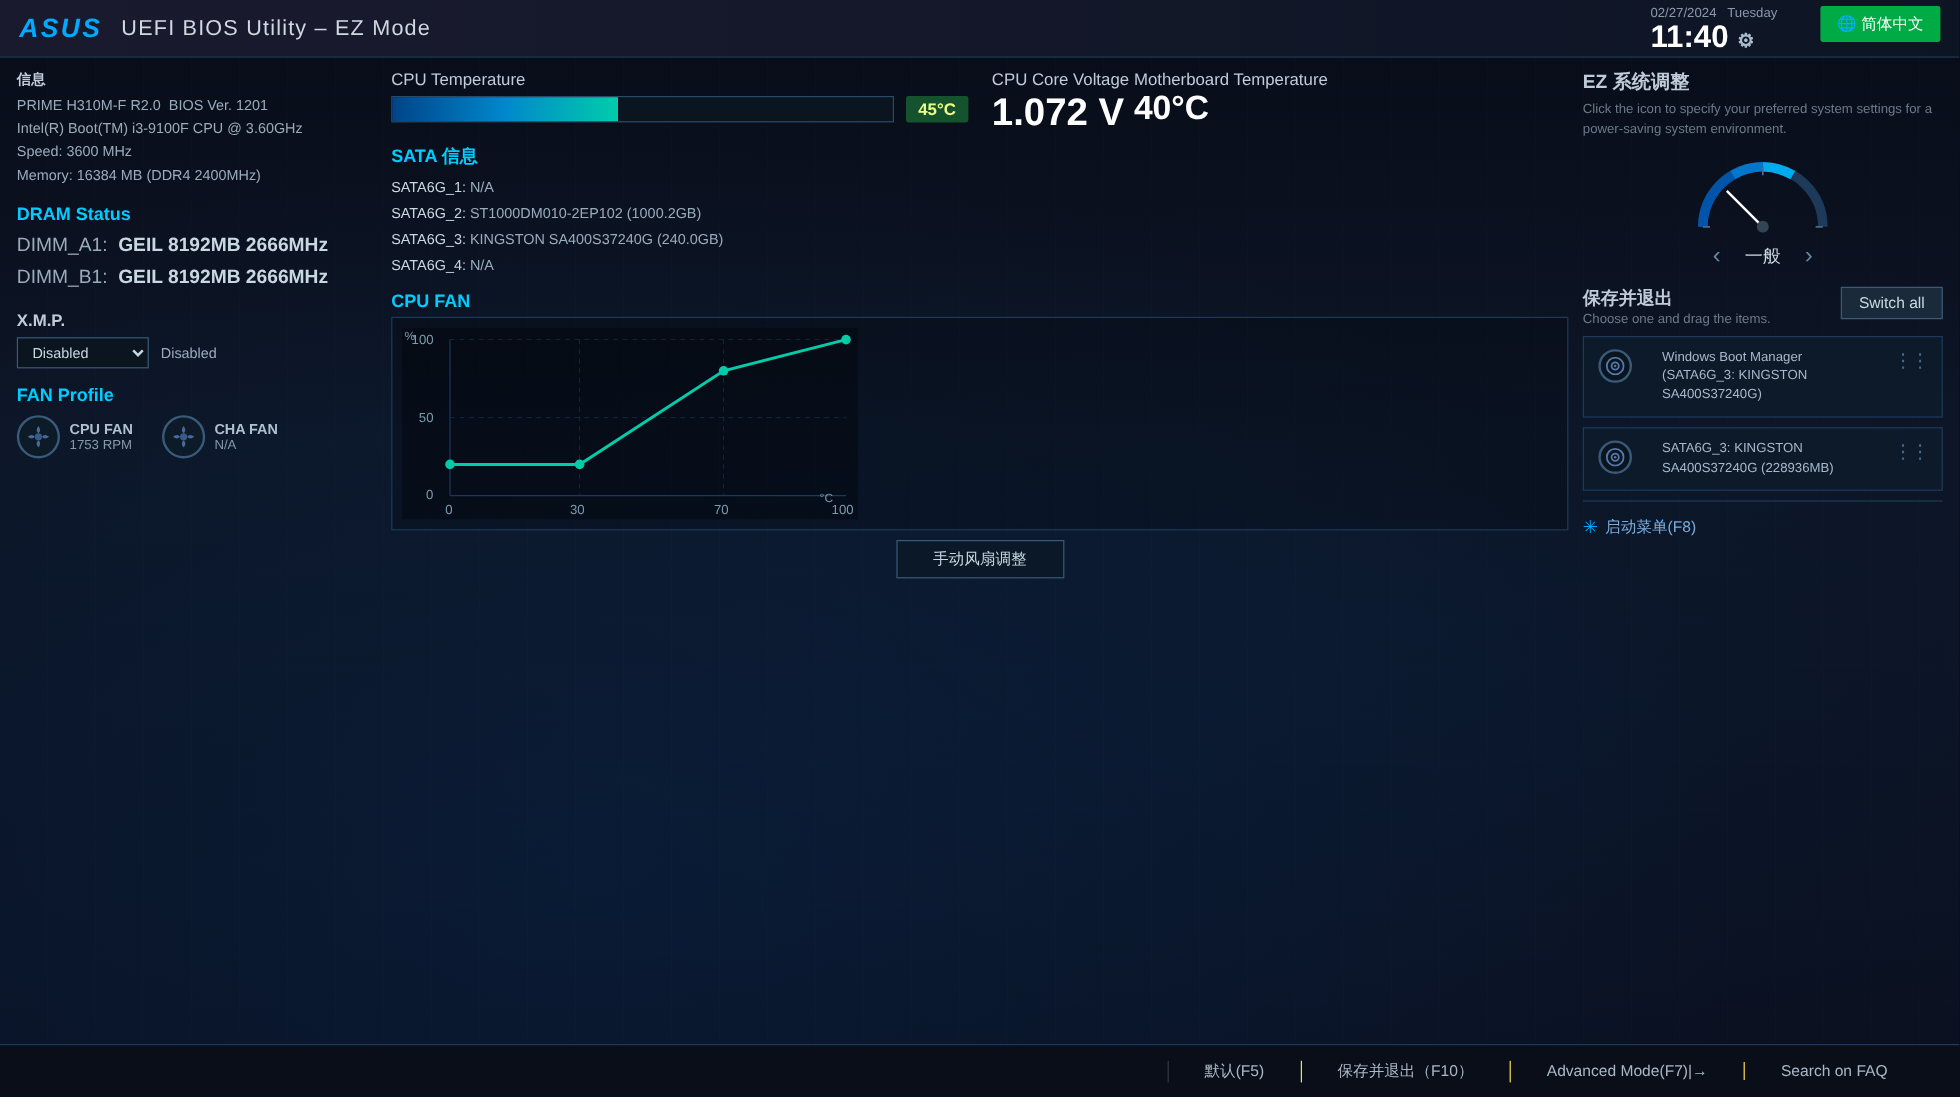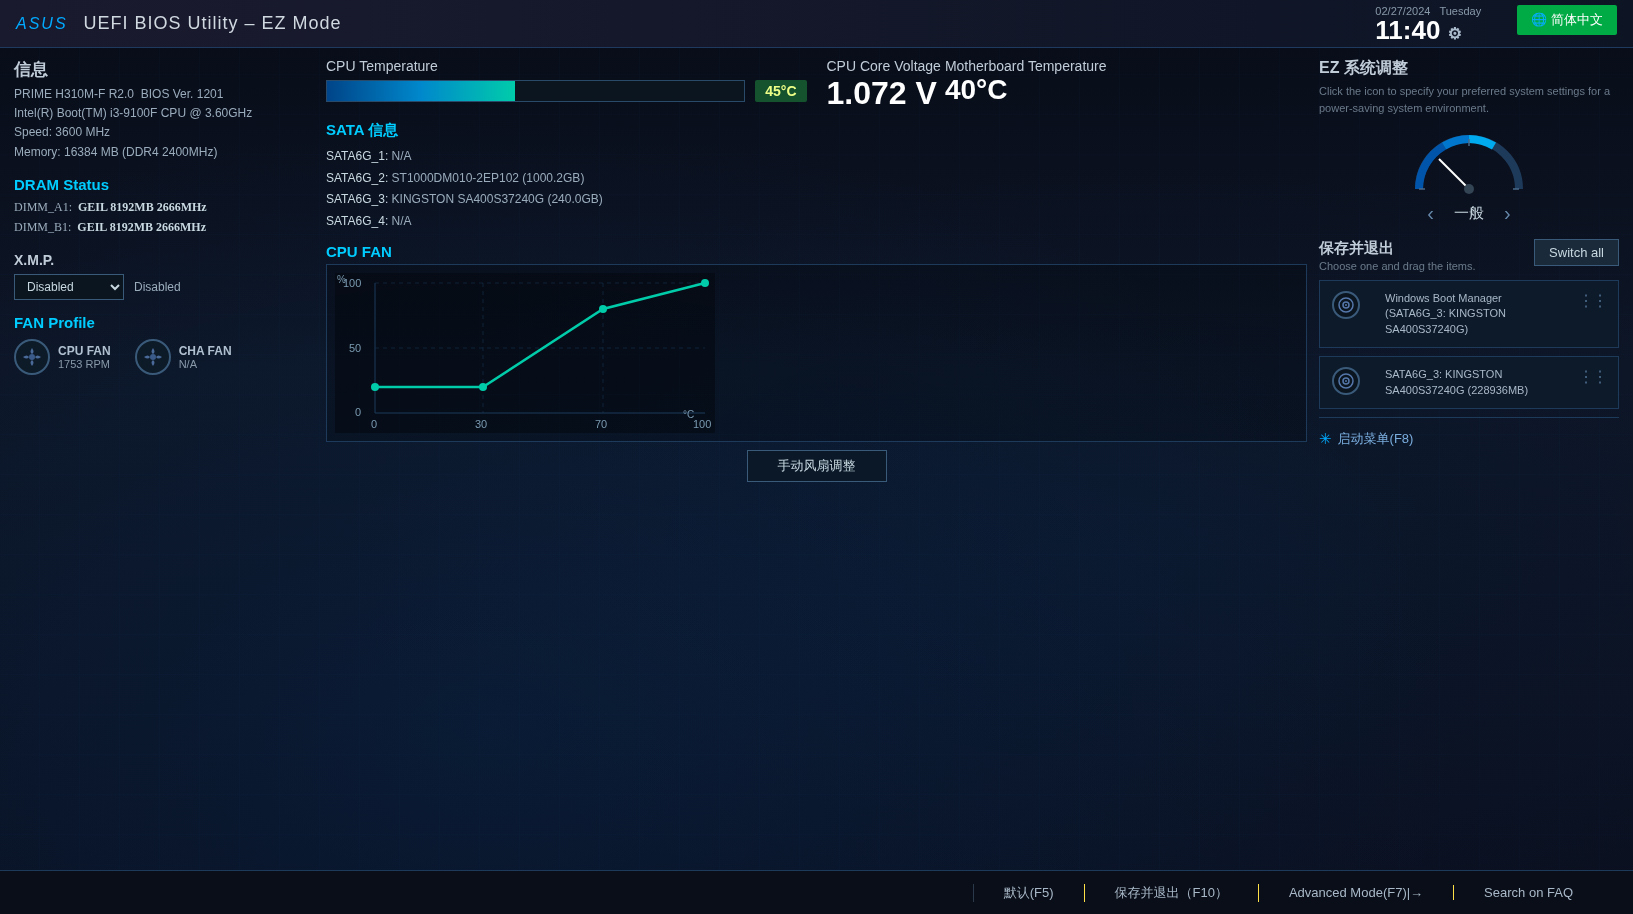--- a/index.html
+++ b/index.html
@@ -48,22 +48,22 @@
     .top-bar {
       display: flex;
       align-items: center;
       padding: 8px 16px;
       background: linear-gradient(90deg, #1a1a2e 0%, #0d1525 100%);
       border-bottom: 1px solid #1e3a5f;
       height: 48px;
     }
 
     .asus-logo {
-      font-size: 16px;
-      font-weight: 400;
+      font-size: 22px;
+      font-weight: 700;
       color: #00aaff;
       letter-spacing: 2px;
       font-style: italic;
       margin-right: 16px;
     }
 
     .bios-title {
       font-size: 18px;
       color: #d0d8e0;
       font-weight: 300;
@@ -125,43 +125,42 @@
       gap: 14px;
     }
 
     .section-title {
       font-size: 13px;
       color: #aabbcc;
       margin-bottom: 4px;
     }
 
     .info-section .section-title {
-      font-size: 17px;
+      font-size: 12px;
       color: #c0ccd8;
       font-weight: bold;
     }
 
     .info-line {
       font-size: 12px;
       color: #9aacbc;
       line-height: 1.6;
     }
 
     .dram-title {
       font-size: 15px;
       color: #00ccff;
       font-weight: bold;
       margin-bottom: 4px;
     }
 
     .dram-line {
-      font-size: 12px;
+      font-size: 16px;
       color: #9aacbc;
       line-height: 1.7;
-      font-family: Liberation Serif, serif;
     }
 
     .dram-line .bold { color: #c8d8e0; font-weight: bold; }
 
     .xmp-section {}
     .xmp-title {
       font-size: 14px;
       color: #c0ccd8;
       font-weight: bold;
       margin-bottom: 6px;

